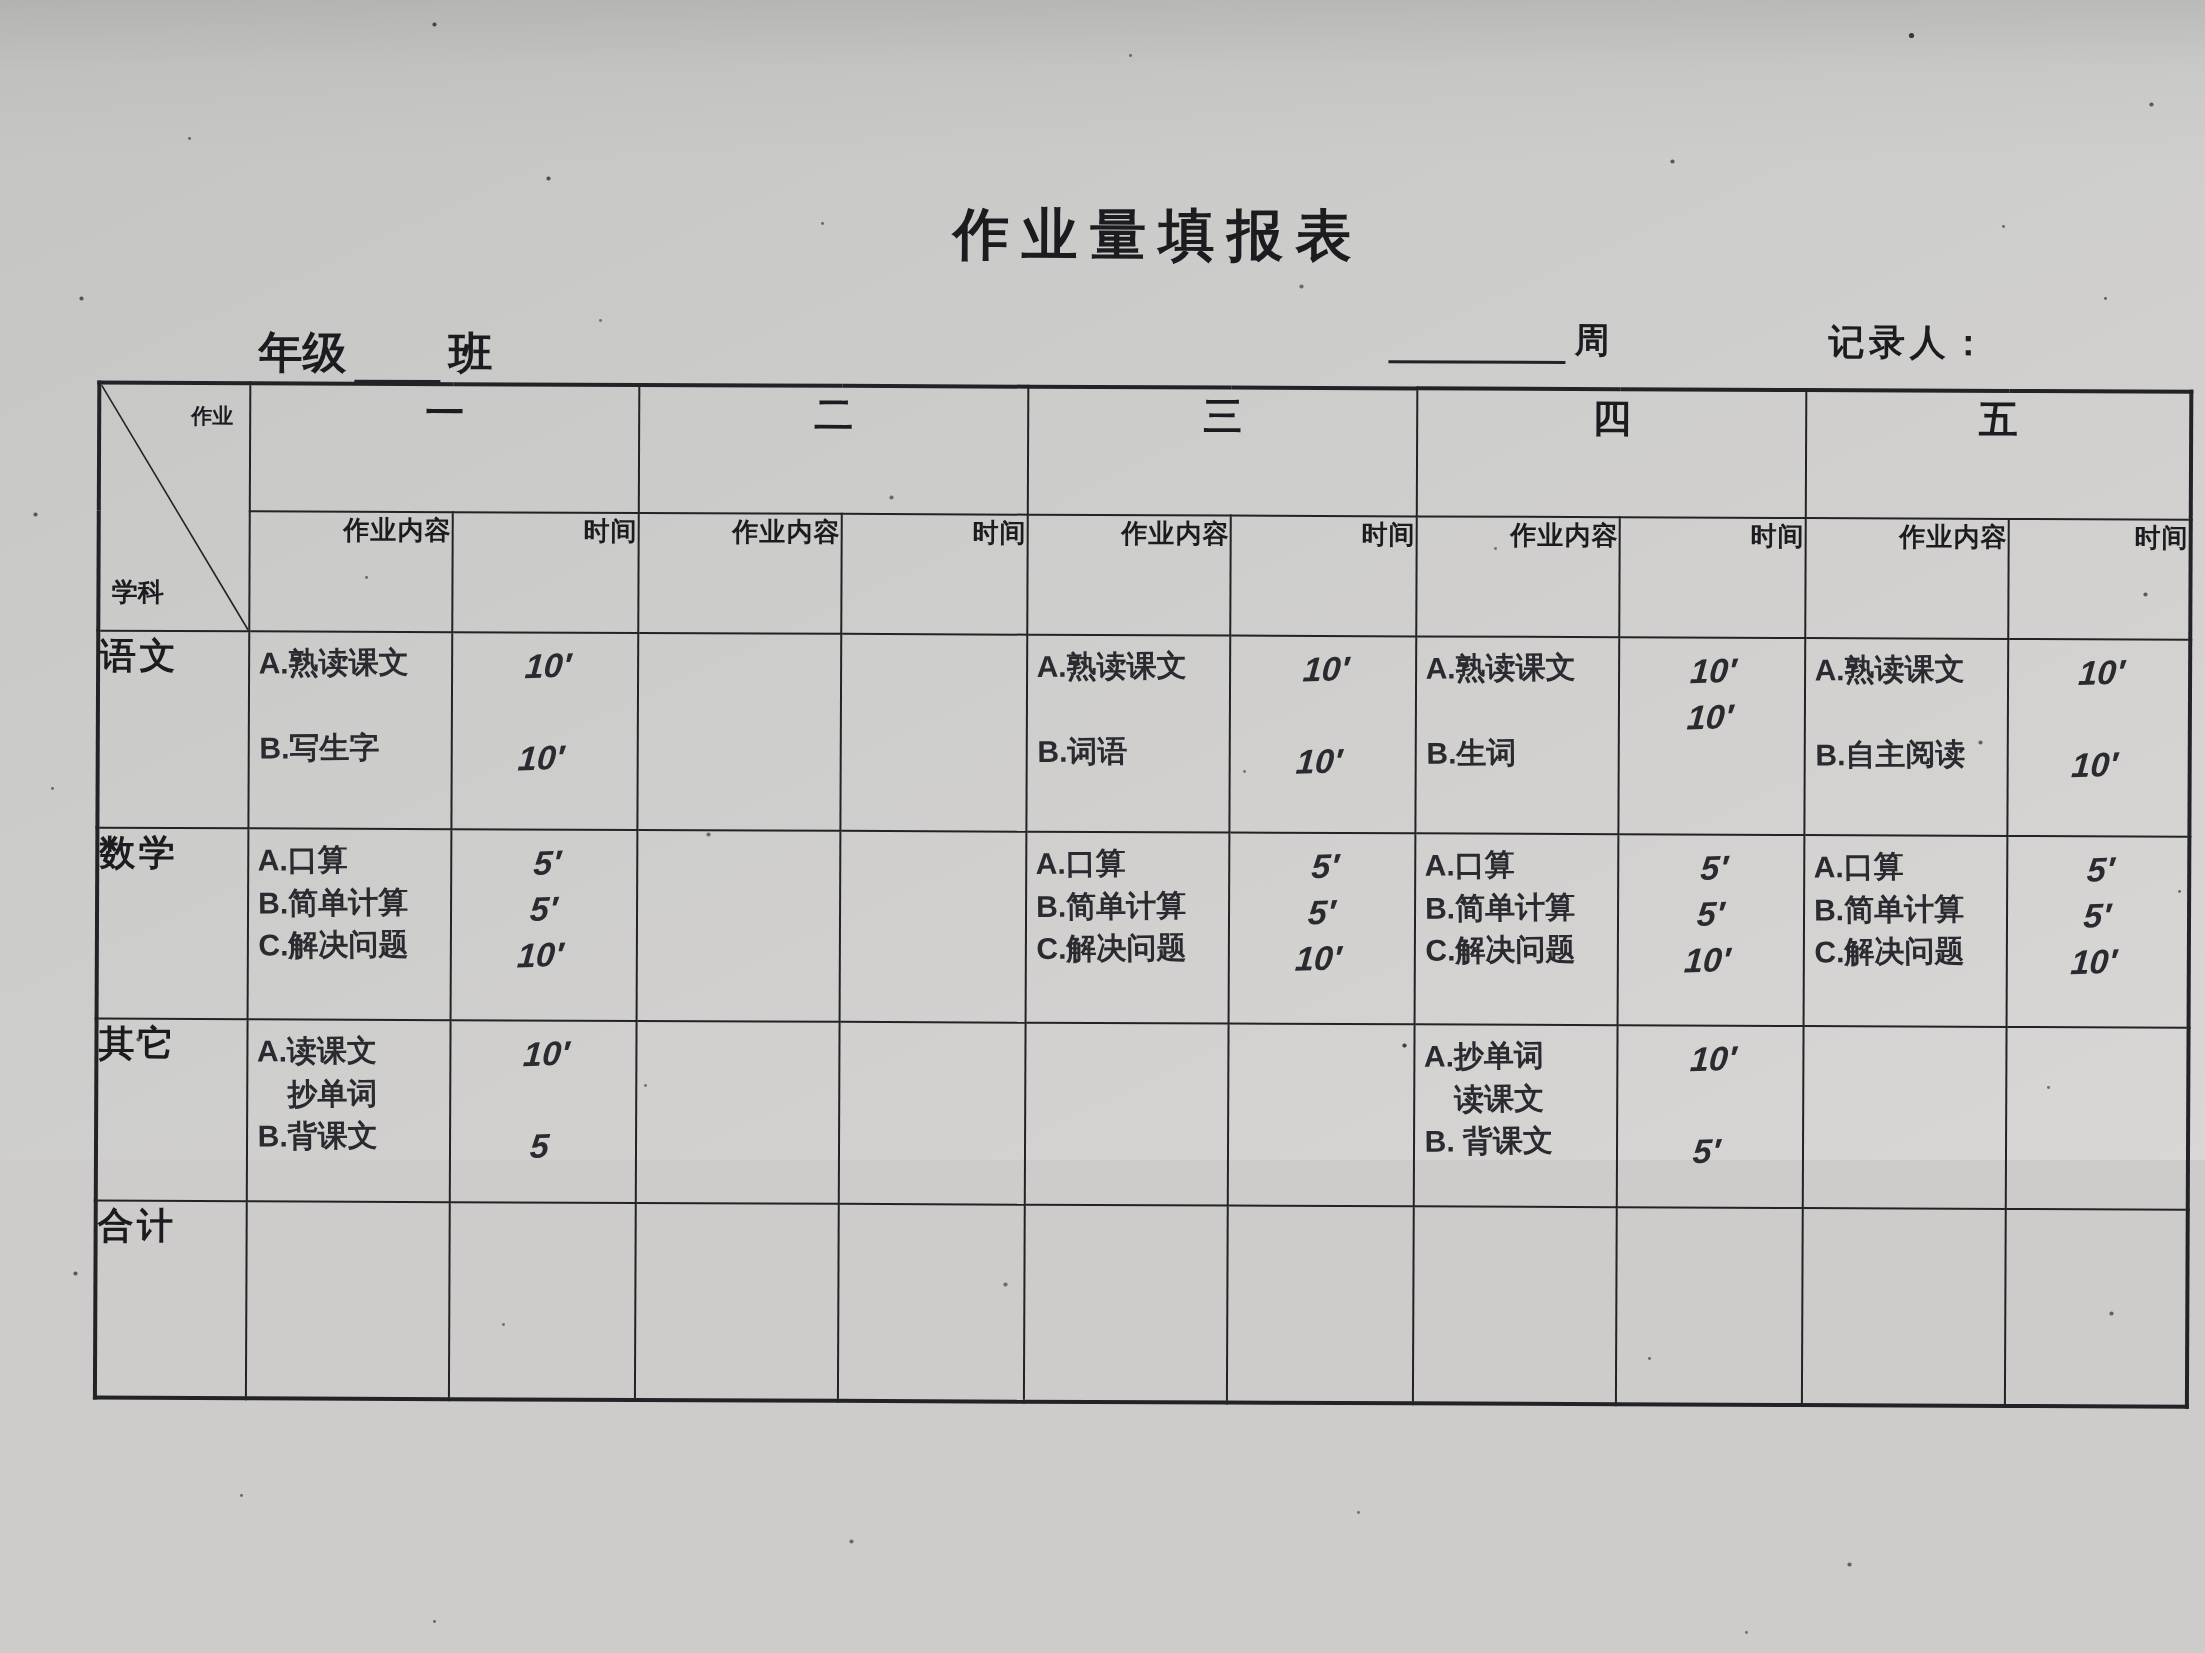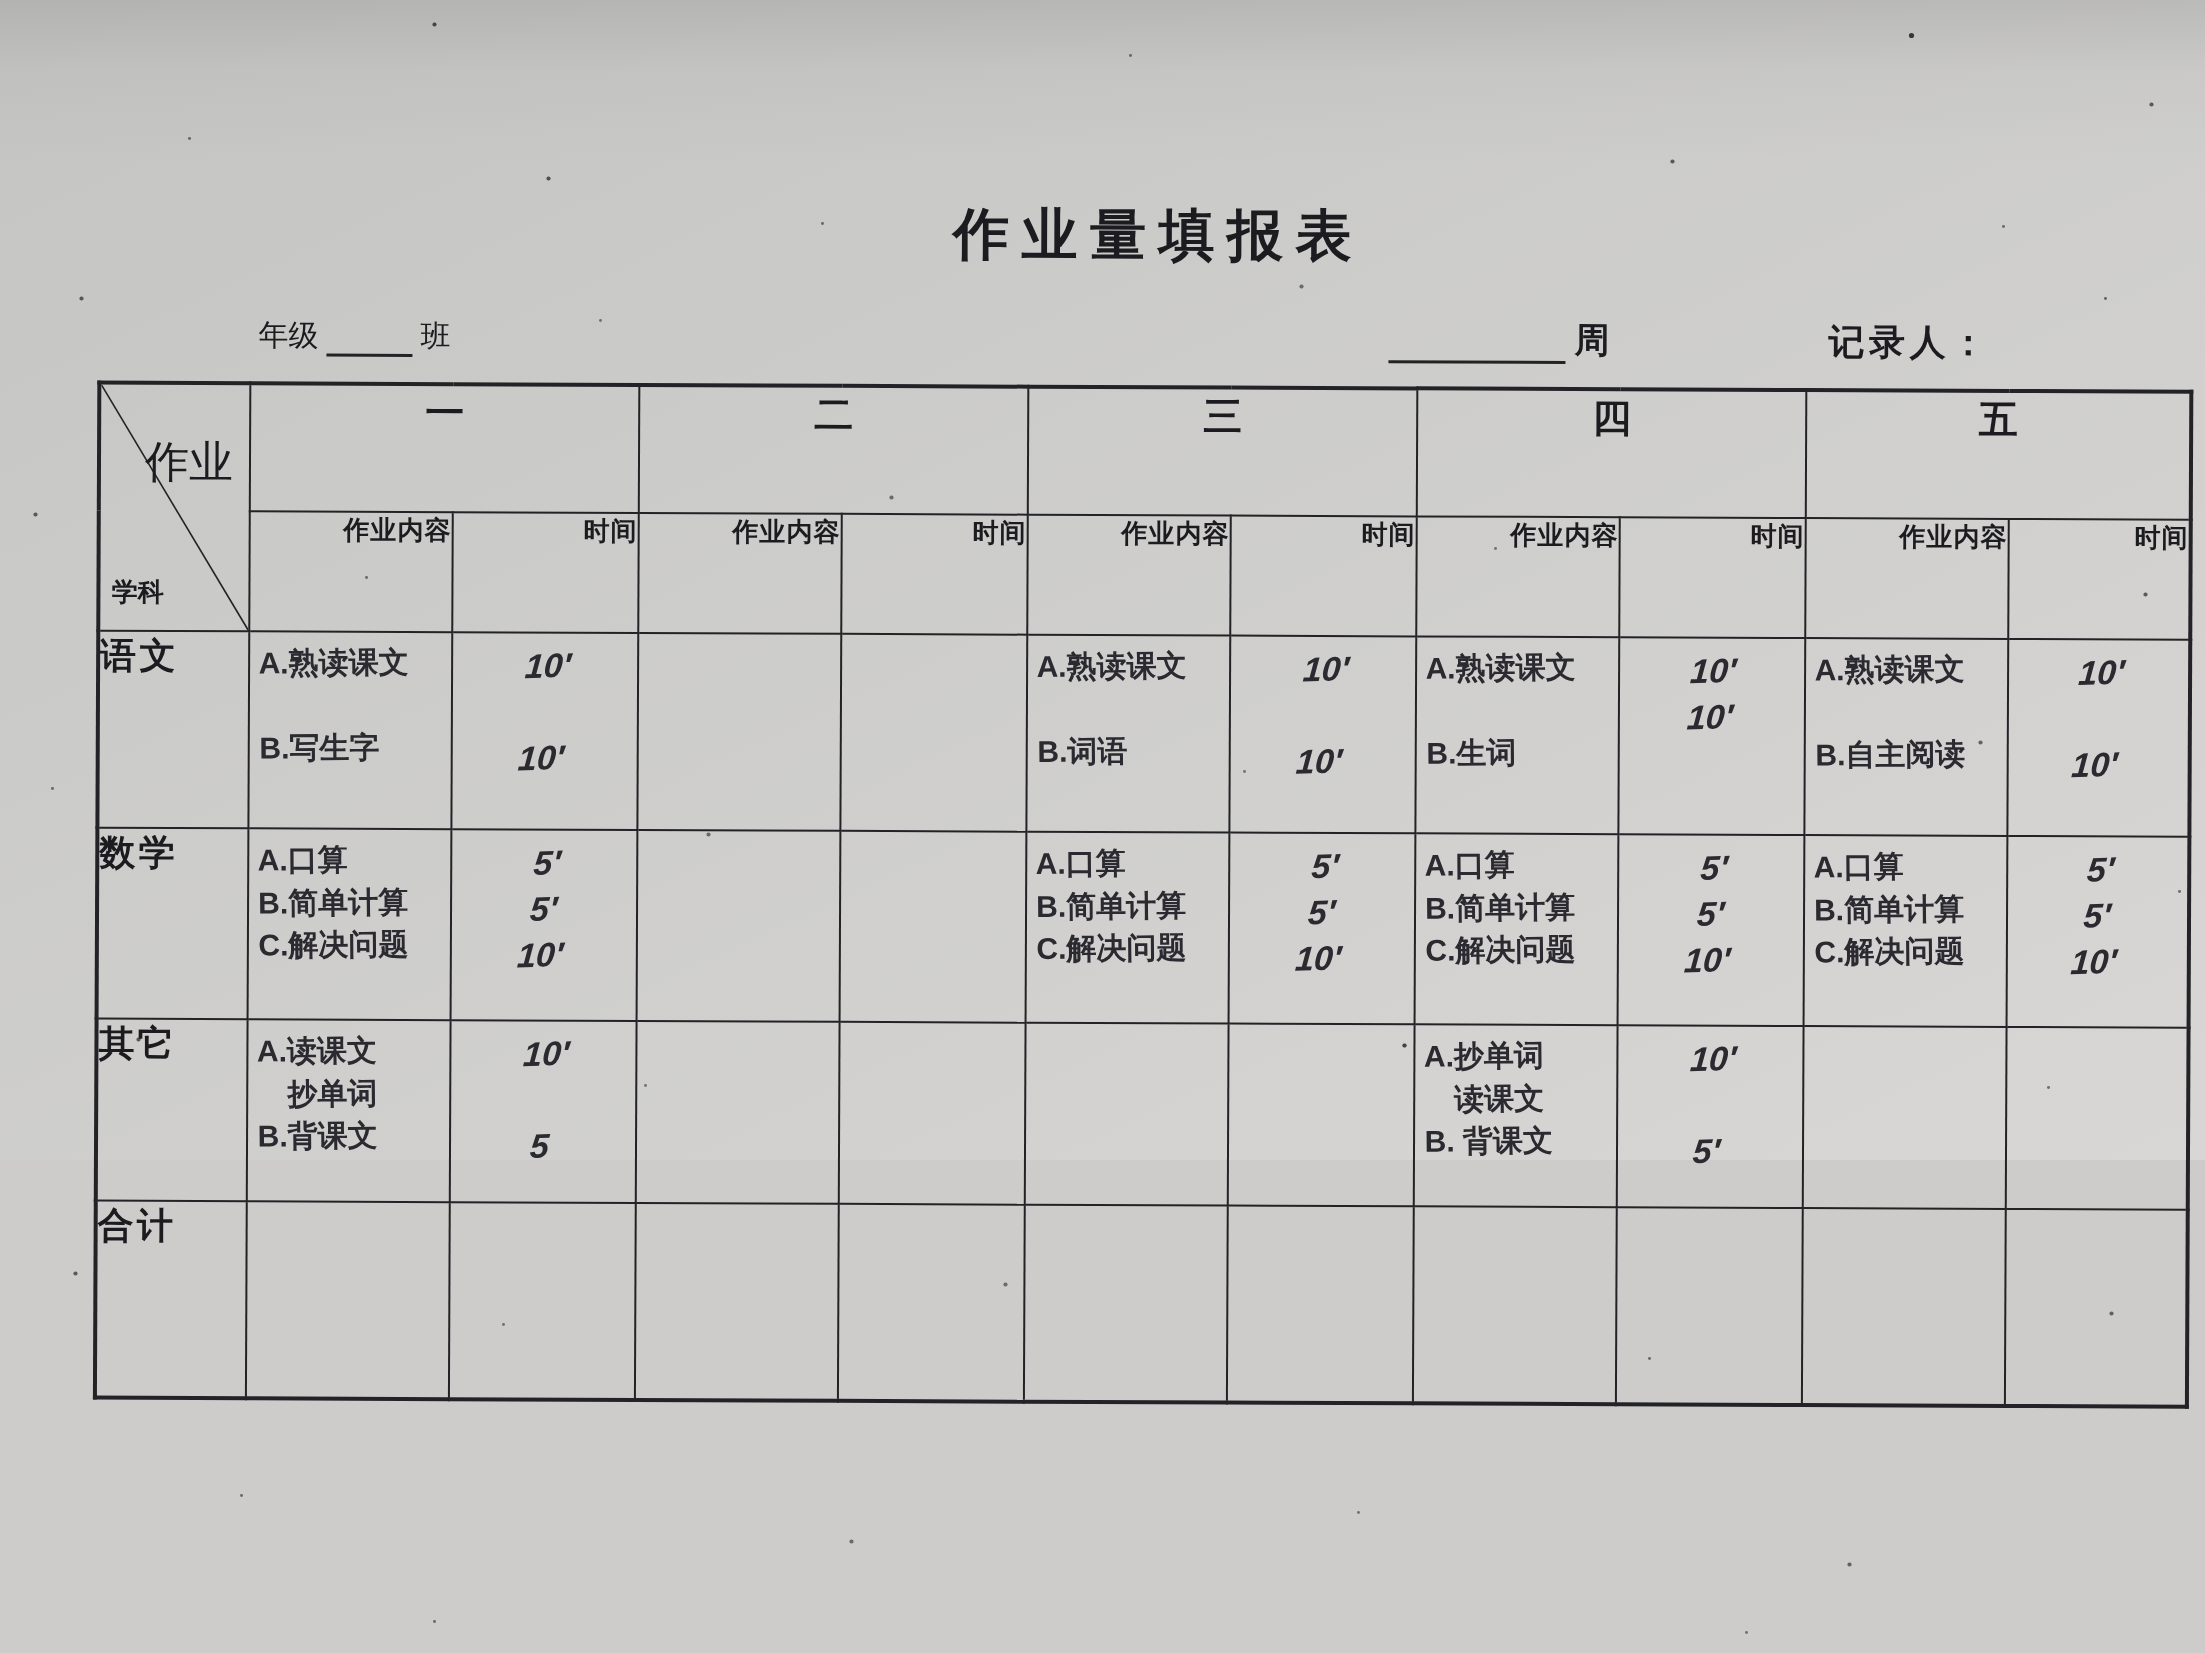--- a/index.html
+++ b/index.html
@@ -16,21 +16,21 @@
   }
   .sheet{
     position:absolute;left:0;top:0;width:100%;height:100%;
     transform:rotate(0.25deg);transform-origin:50% 40%;
   }
   .title{
     position:absolute;top:198px;left:0;width:2315px;text-align:center;
     font-size:56px;font-weight:bold;letter-spacing:12.5px;color:#1c1c20;
   }
   .formline{position:absolute;top:315px;left:0;width:100%;height:51px;color:#1c1c20;}
-  .fl-left{position:absolute;left:258px;top:4px;font-size:30px;font-weight:normal;}
+  .fl-left{position:absolute;left:258px;top:12px;font-size:44px;font-weight:bold;}
   .fl-right{position:absolute;left:1388px;top:0;font-size:35px;font-weight:bold;}
   .fl-rec{position:absolute;left:1828px;top:0;font-size:36px;font-weight:bold;letter-spacing:4.6px;}
   .blank{display:inline-block;border-bottom:3.4px solid #232327;height:33px;vertical-align:bottom;}
   .blank.w1{width:86px;margin:0 8px;}
   .blank.w2{width:177px;margin-right:9px;}
   table.grid{
     position:absolute;left:97px;top:385px;
     border-collapse:collapse;table-layout:fixed;
     width:2095px;
   }
@@ -40,21 +40,21 @@
     padding:0;color:#1c1c20;
     overflow:visible;
   }
   table.grid{border:4px solid #232327;}
   td.dayhead{text-align:center;vertical-align:middle;font-size:39px;font-weight:bold;}
   td.subhead{text-align:right;vertical-align:middle;font-size:26px;font-weight:bold;letter-spacing:1.1px;}
   td.rowlabel{text-align:left;vertical-align:middle;font-size:36px;font-weight:bold;letter-spacing:3.4px;}
   td.corner{vertical-align:middle;}
   .corner-wrap{position:absolute;inset:0;}
   .corner-wrap svg{position:absolute;inset:0;width:100%;height:100%;}
-  .corner-top{position:absolute;top:17px;right:16px;font-size:44px;font-weight:normal;margin-top:31px;}
+  .corner-top{position:absolute;top:17px;right:16px;font-size:21px;font-weight:bold;}
   .corner-bottom{position:absolute;bottom:20.5px;left:11.4px;font-size:26px;font-weight:bold;}
   .hw{
     white-space:pre-line;
     font-size:30px;line-height:1.42;
     color:#2a2a30;font-weight:600;
     padding:9px 3.4px 3.4px 9px;
     transform:rotate(-0.8deg);
   }
   .hw-time{
     white-space:pre-line;

